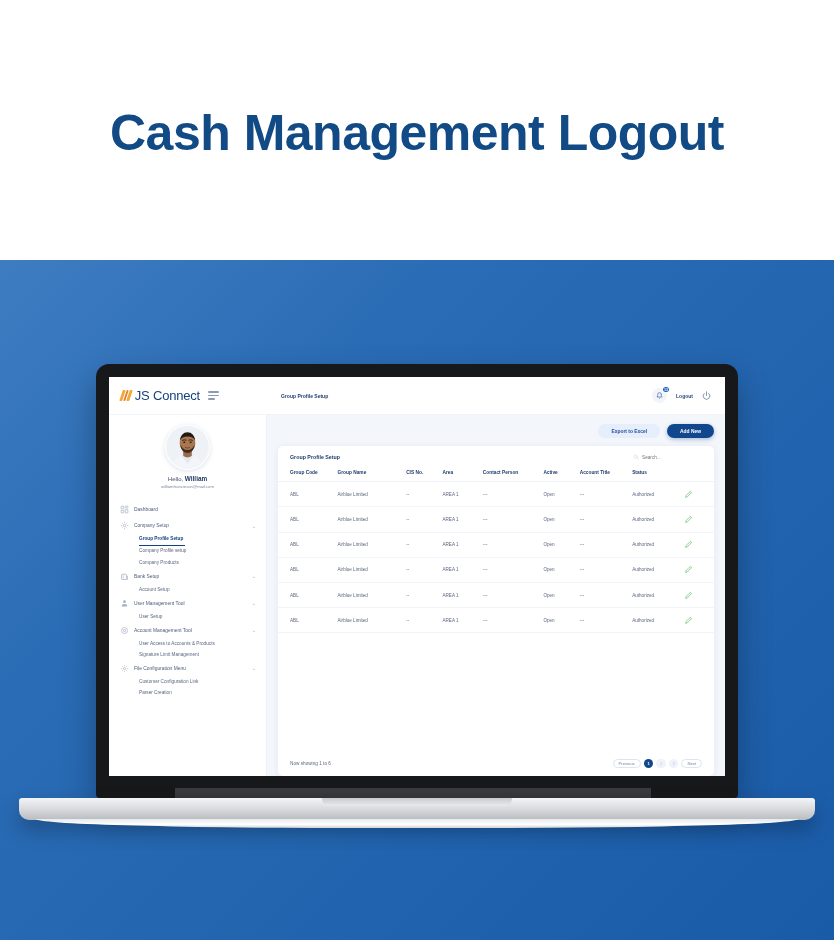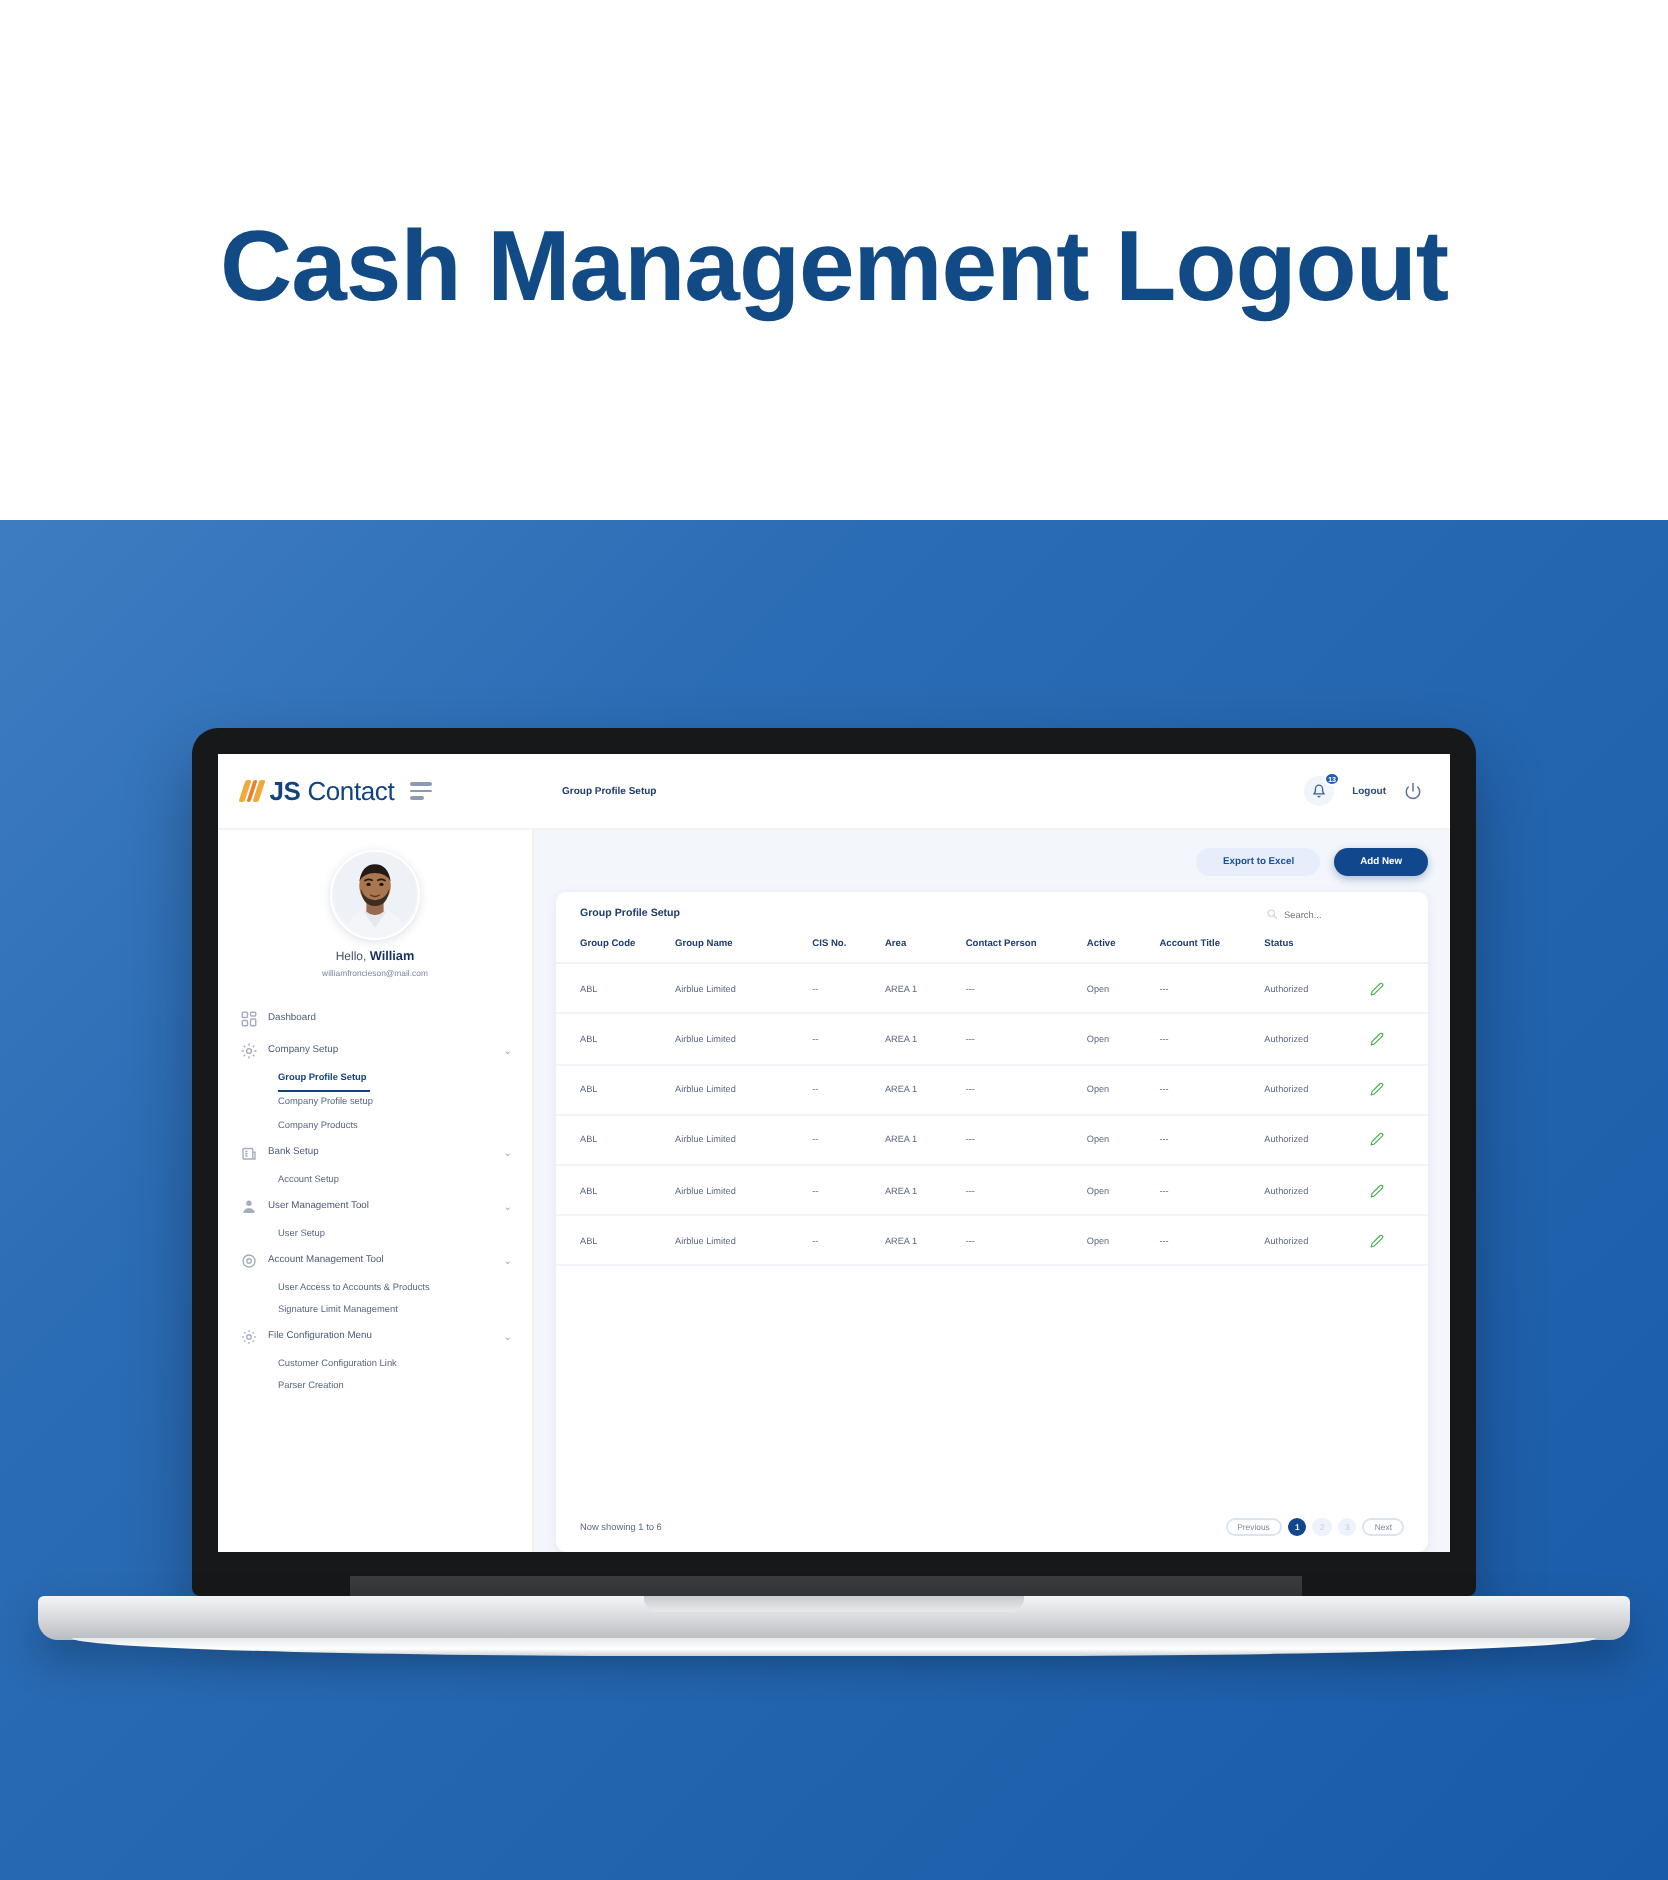--- a/index.html
+++ b/index.html
@@ -87,21 +87,21 @@
     background: #ffffff; flex: 0 0 38px;
     border-bottom: 1px solid #f2f4f8;
   }
   .brand-zone { width: 158px; display: flex; align-items: center; gap: 4px; padding-left: 12px; }
   .brand-mark { display: flex; gap: 1px; transform: skewX(-18deg); }
   .brand-mark i { display: block; width: 2.6px; height: 11px; border-radius: 1px; }
   .brand-mark i:nth-child(1){ background:#f2a93b; }
   .brand-mark i:nth-child(2){ background:#e8812a; }
   .brand-mark i:nth-child(3){ background:#f2a93b; }
   .brand-text { font-size: 13px; color: #14427e; letter-spacing: -.2px; }
-  .brand-text b { font-weight: bold; text-align: right; }
+  .brand-text b { font-weight: normal; text-align: right; }
   .brand-text span { font-weight: normal; }
   .hamburger { display: flex; flex-direction: column; gap: 2px; margin-left: 4px; cursor: pointer; }
   .hamburger i { display:block; height:1.4px; background:#8c9ab4; border-radius:1px; }
   .hamburger i:nth-child(1){ width: 11px; }
   .hamburger i:nth-child(2){ width: 11px; }
   .hamburger i:nth-child(3){ width: 7px; }
   .crumb { flex: 1; padding-left: 14px; font-size: 5px; font-weight: bold; color: #1f3d6e; }
   .top-right { display: flex; align-items: center; gap: 9px; padding-right: 14px; }
   .bell-wrap { position: relative; width: 15px; height: 15px; border-radius: 50%;
                background: #f1f4fa; display: flex; align-items: center; justify-content: center; }
@@ -209,21 +209,21 @@
 
           <div class="topbar">
             <div class="brand-zone">
               <span class="brand-mark">
                 <i></i>
                   <i></i>
                   <i></i>
               </span>
               <span class="brand-text">
                 <b>JS</b>
-                <span>Contact</span>
+                <span>Connect</span>
               </span>
               <span class="hamburger">
                 <i></i>
                   <i></i>
                   <i></i>
               </span>
             </div>
             <div class="crumb">Group Profile Setup</div>
             <div class="top-right">
               <div class="bell-wrap">

